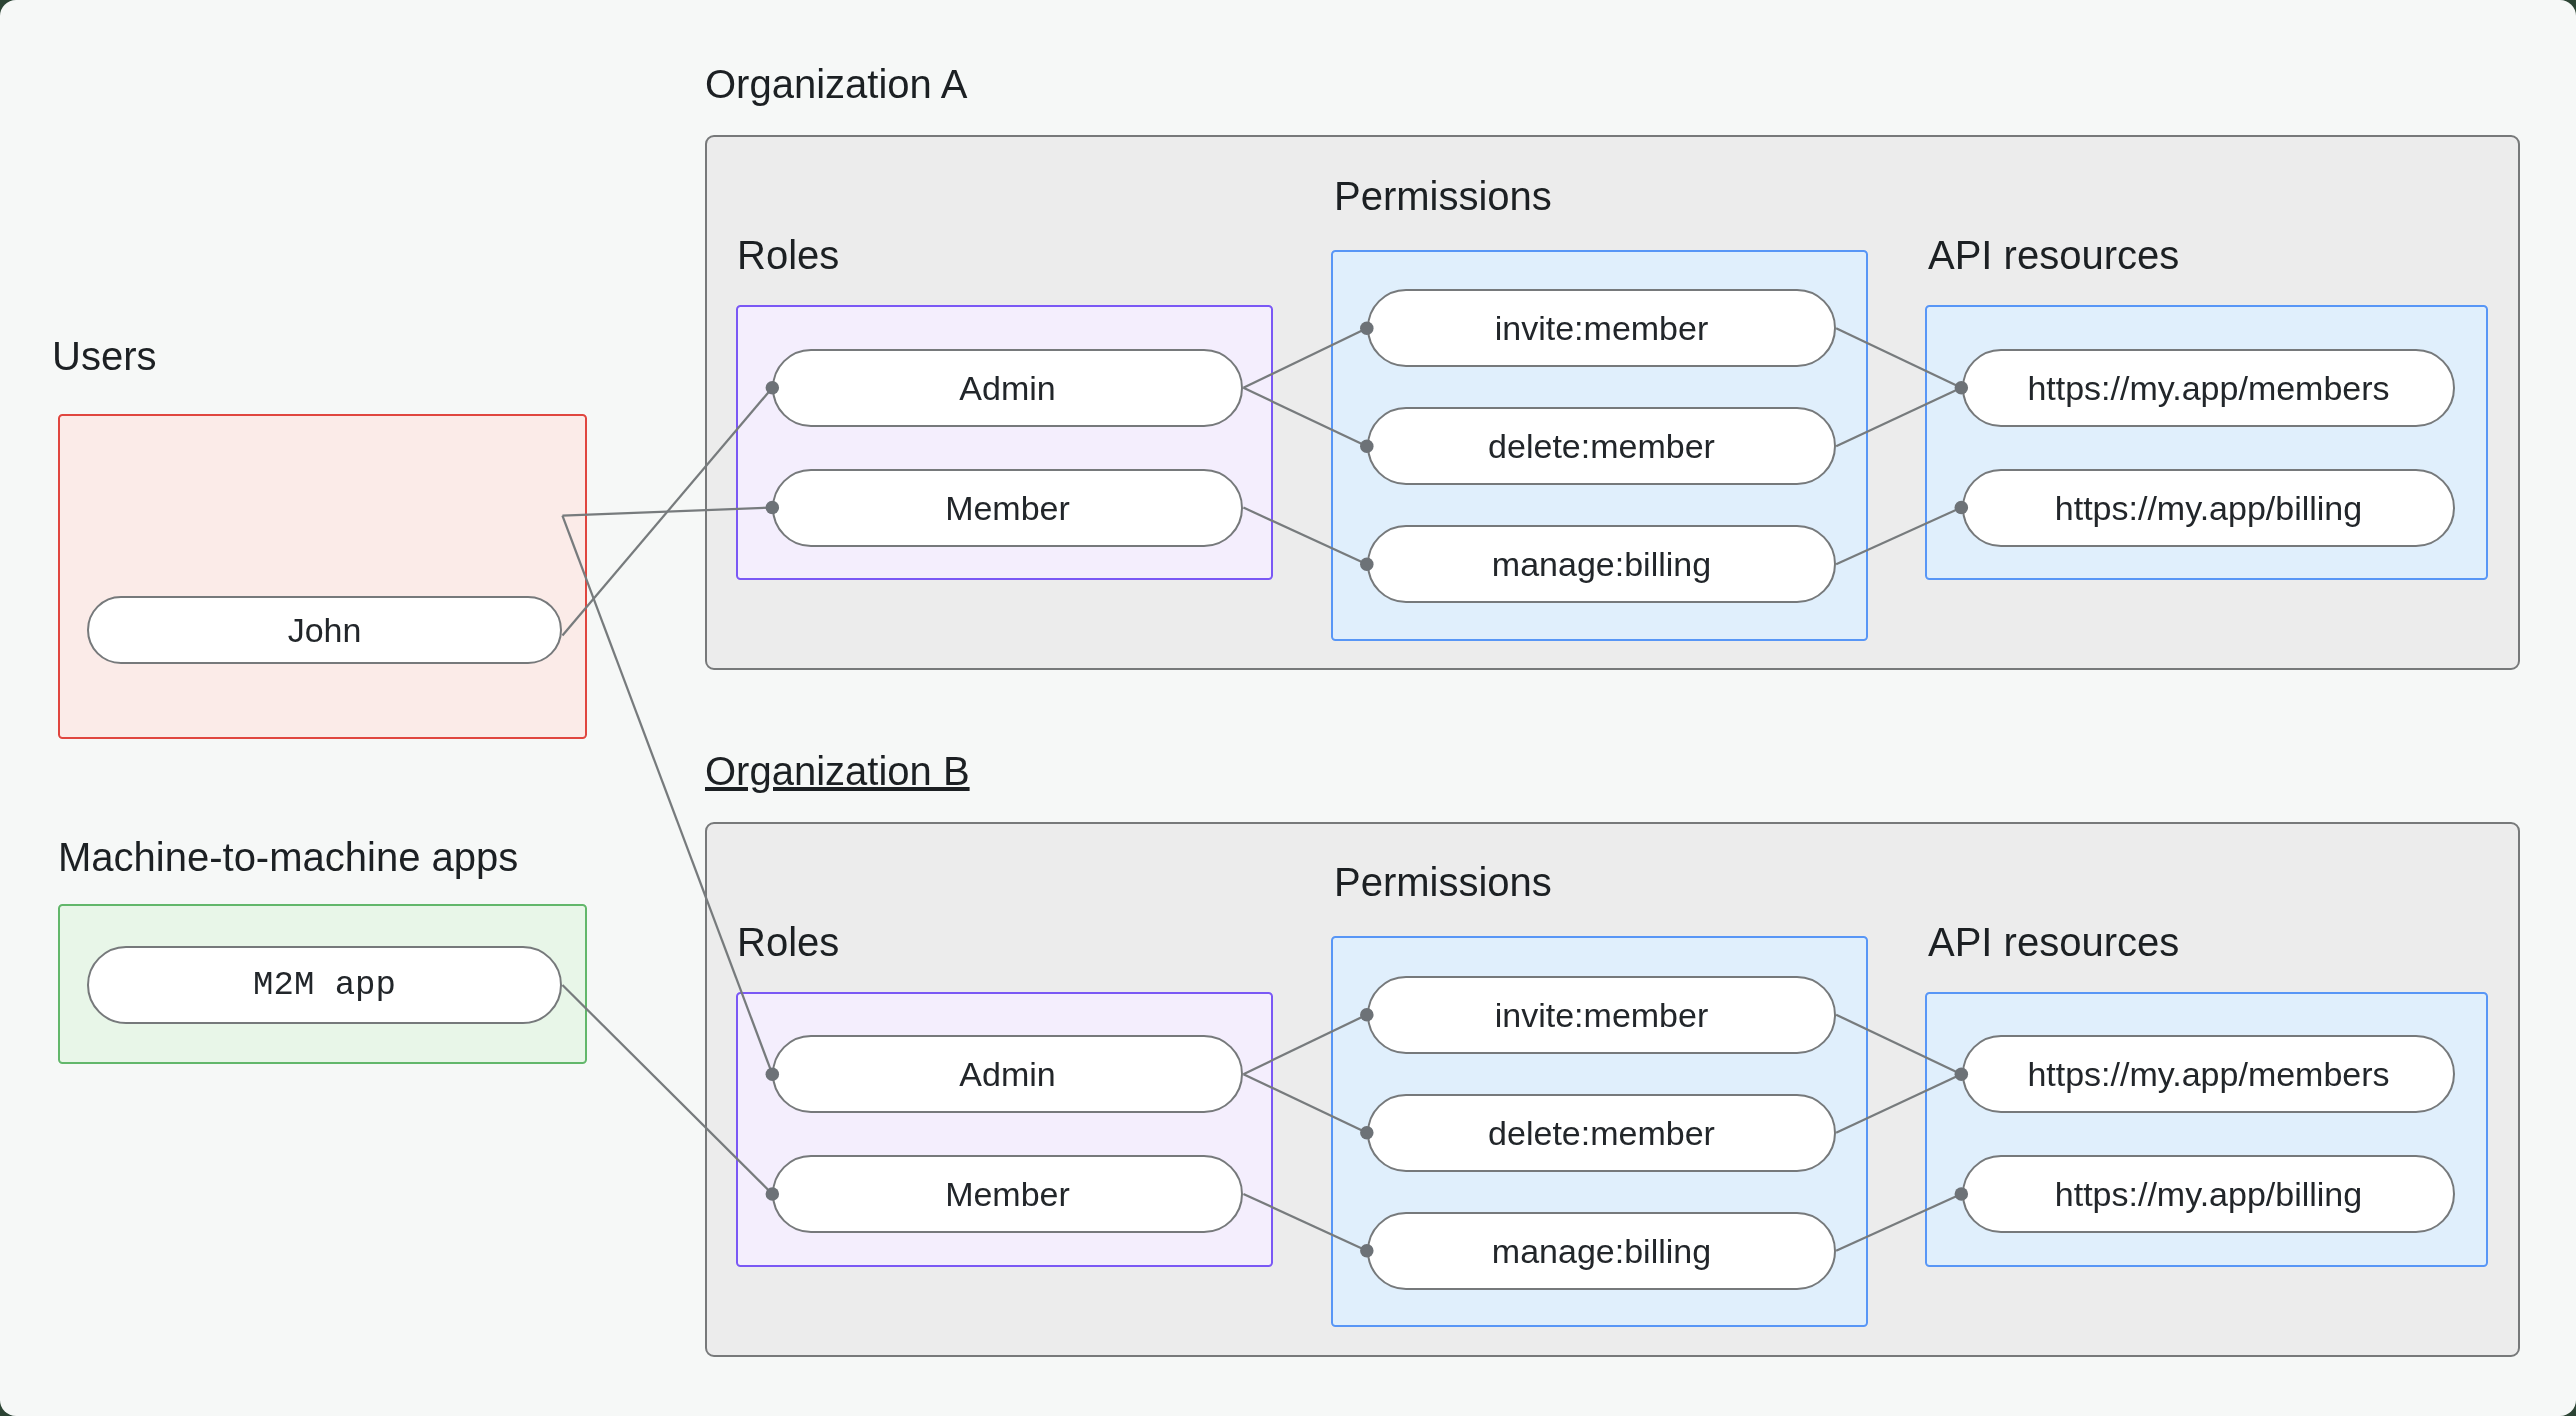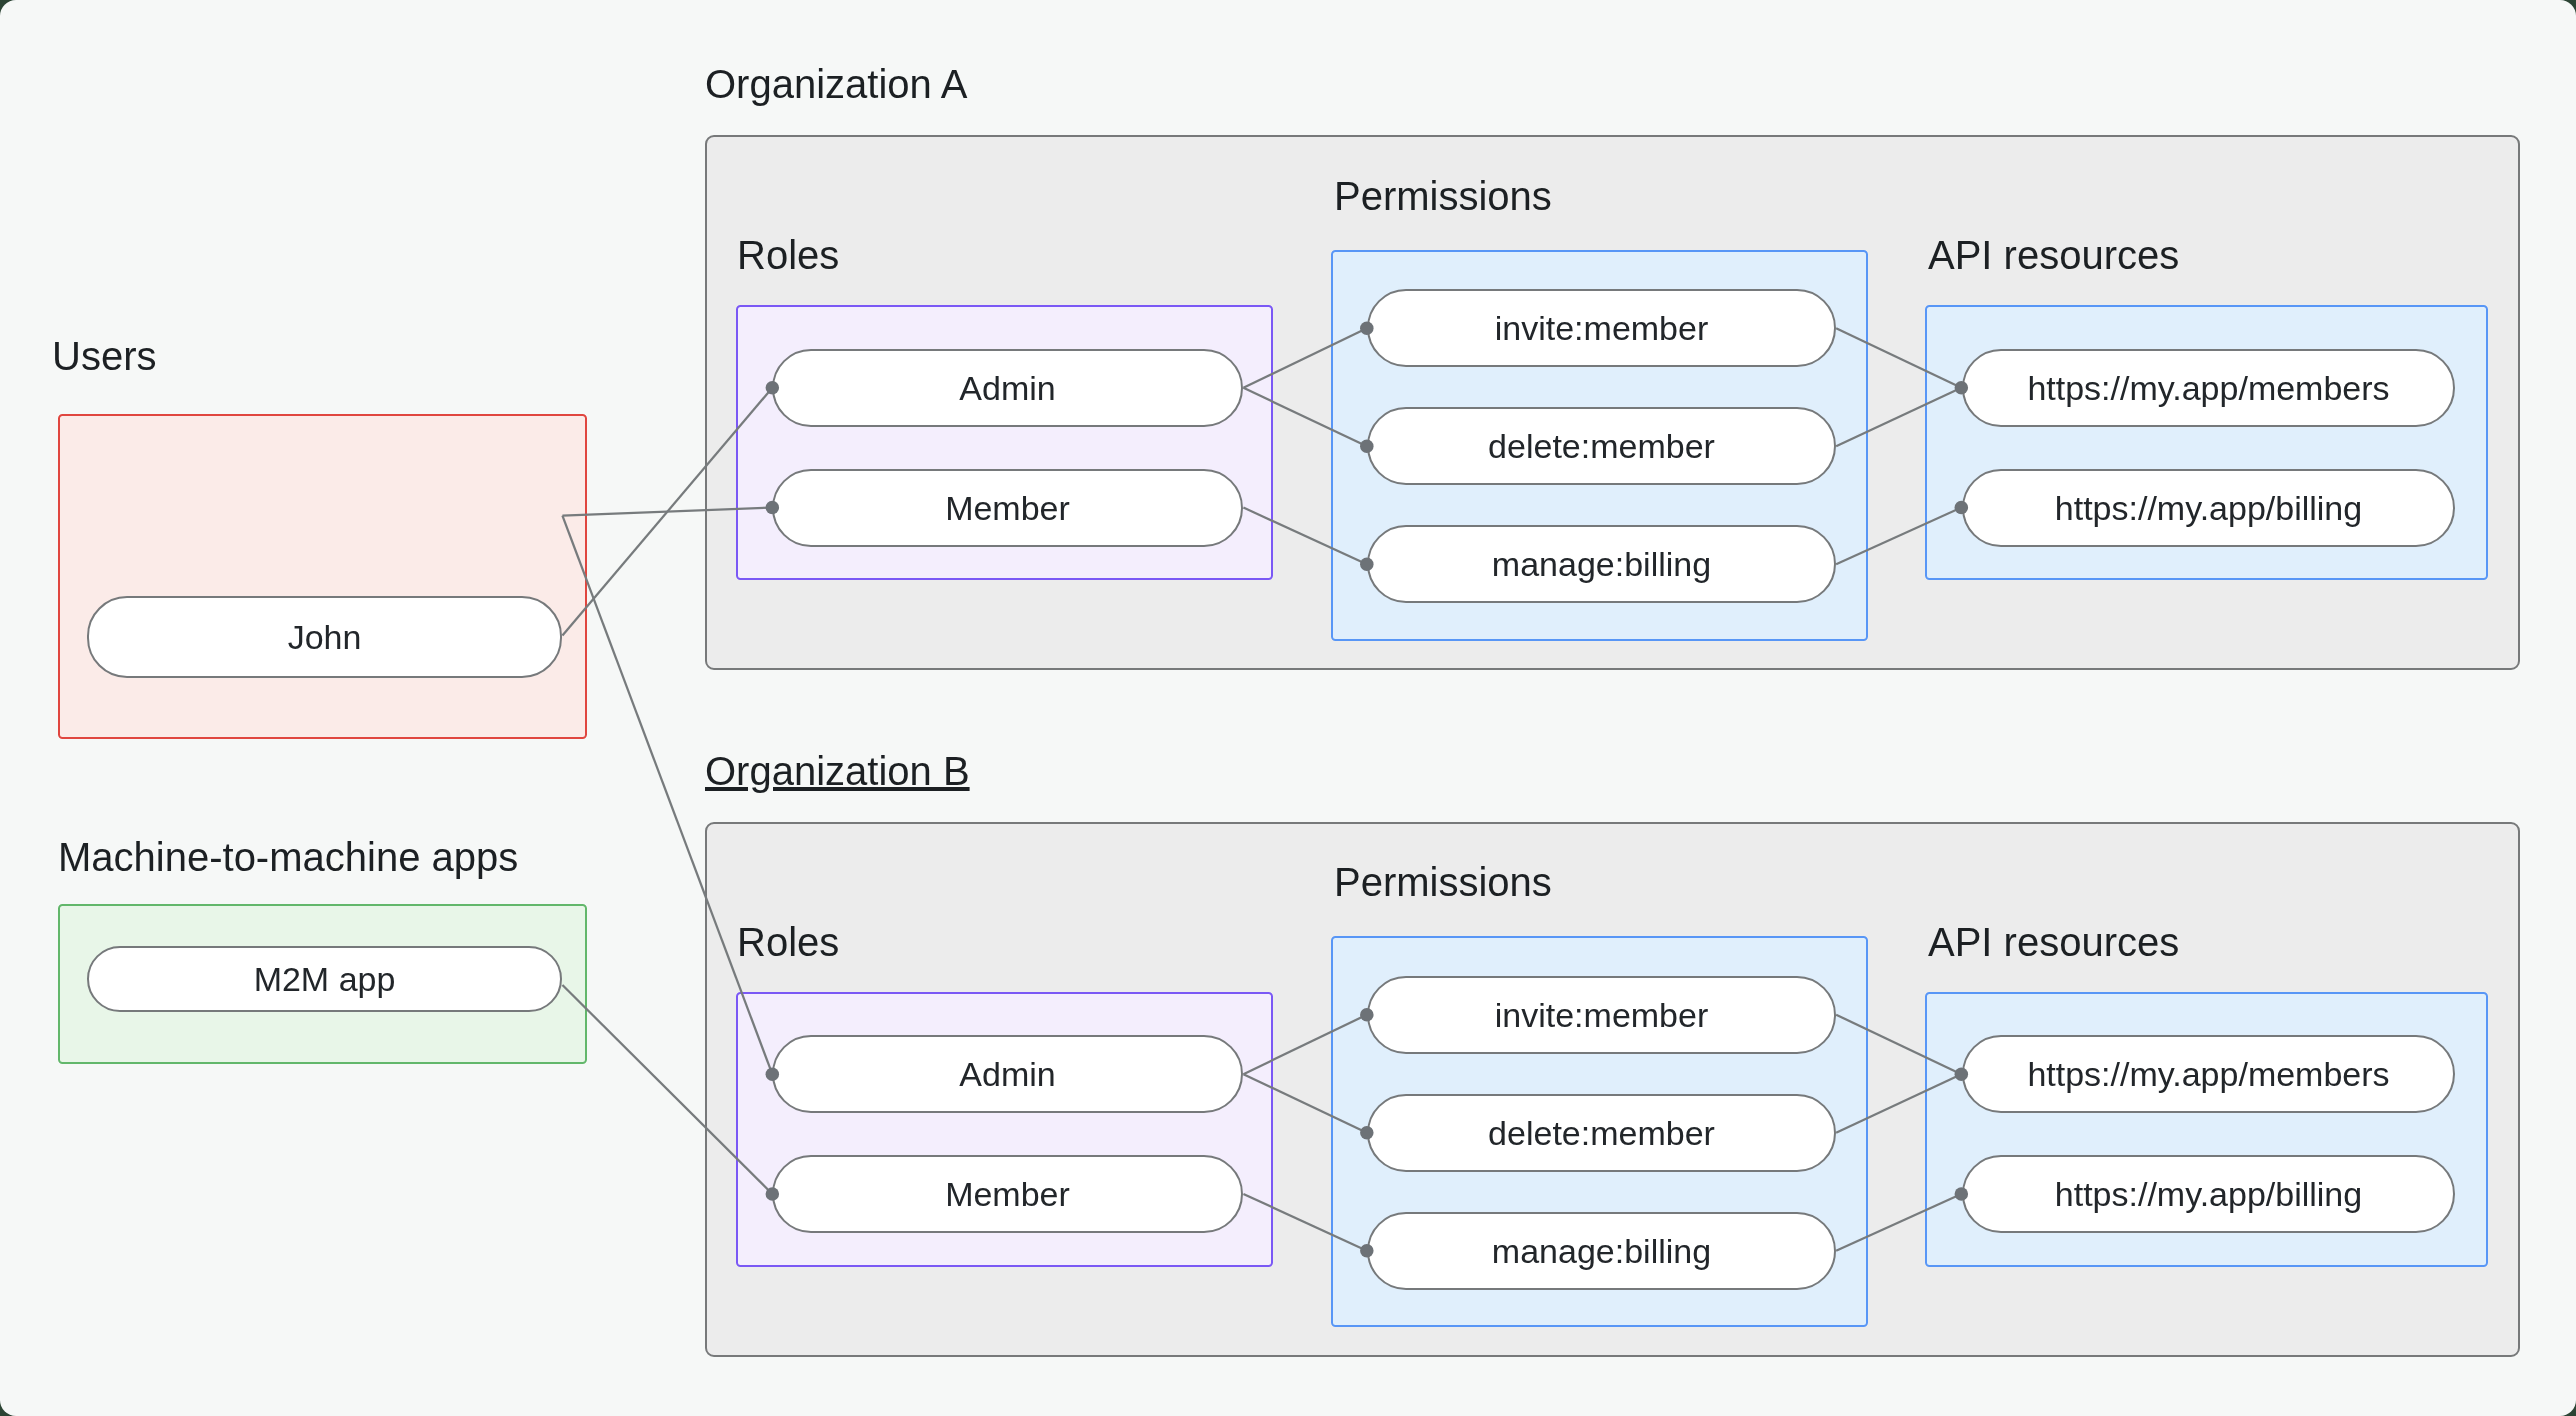--- a/index.html
+++ b/index.html
@@ -21,25 +21,25 @@
   .wires line{stroke:#777b7d;stroke-width:2.5;}
   .wires circle{fill:#6d7277;}
 </style>
 </head>
 <body>
 
 <div class="stage">
 
   <div class="lbl" style="left:52px;top:335px;">Users</div>
   <div class="gbox users-box" style="left:58px;top:414px;width:529px;height:325px;"></div>
-  <div class="pill" style="left:87px;top:596px;width:475px;height:82px;">John</div>
+  <div class="pill" style="left:87px;top:596px;width:475px;height:68px;">John</div>
 
   <div class="lbl" style="left:58px;top:836px;">Machine-to-machine apps</div>
   <div class="gbox m2m-box" style="left:58px;top:904px;width:529px;height:160px;"></div>
-  <div class="pill" style="left:87px;top:946px;width:475px;height:66px;">M2M app</div>
+  <div class="pill" style="left:87px;top:946px;width:475px;height:78px;font-family:Liberation Mono, monospace;">M2M app</div>
 
   <div class="lbl" style="left:705px;top:63px;">Organization A</div>
   <div class="orgbox" style="left:705px;top:135px;width:1815px;height:535px;"></div>
 
   <div class="lbl" style="left:737px;top:234px;">Roles</div>
   <div class="gbox roles-box" style="left:736px;top:305px;width:537px;height:275px;"></div>
   <div class="pill" style="left:772px;top:349px;width:471px;height:78px;">Admin</div>
   <div class="pill" style="left:772px;top:469px;width:471px;height:78px;">Member</div>
 
   <div class="lbl" style="left:1334px;top:175px;">Permissions</div>

